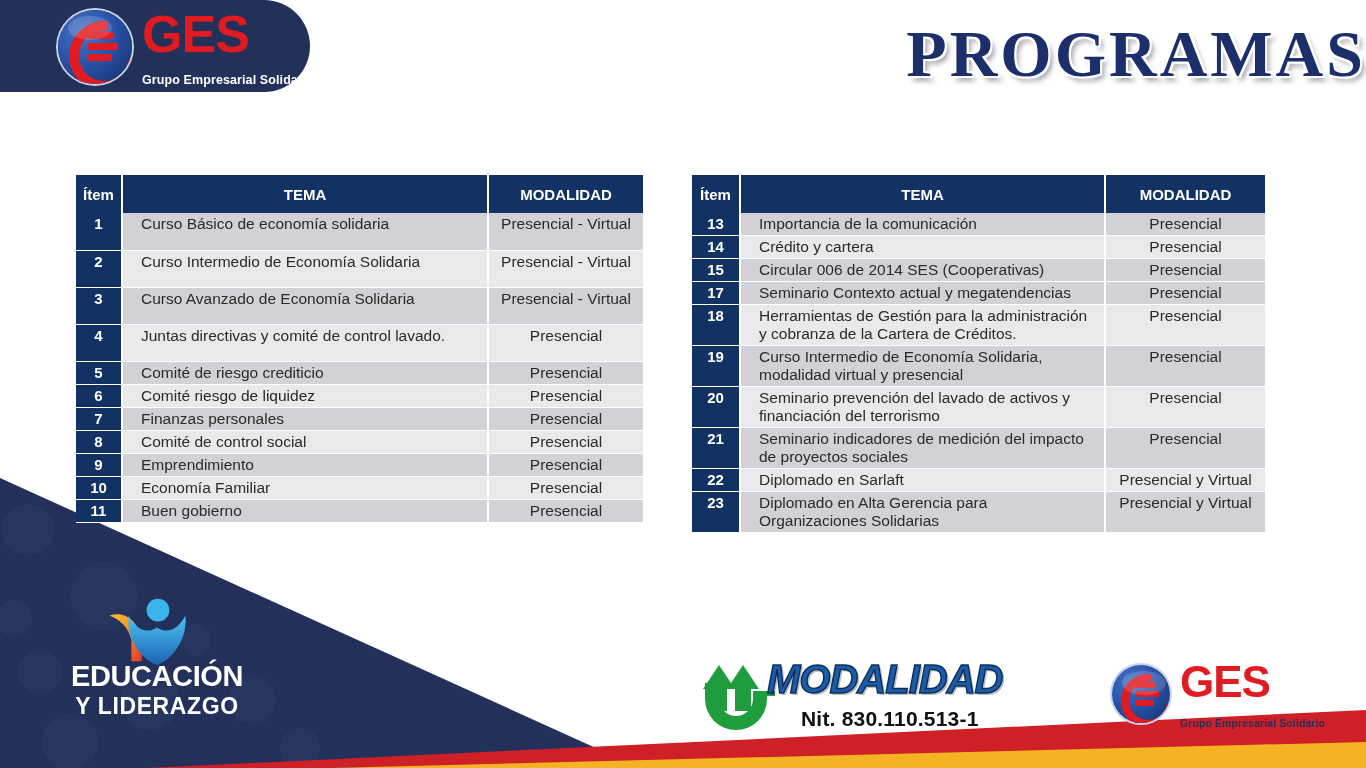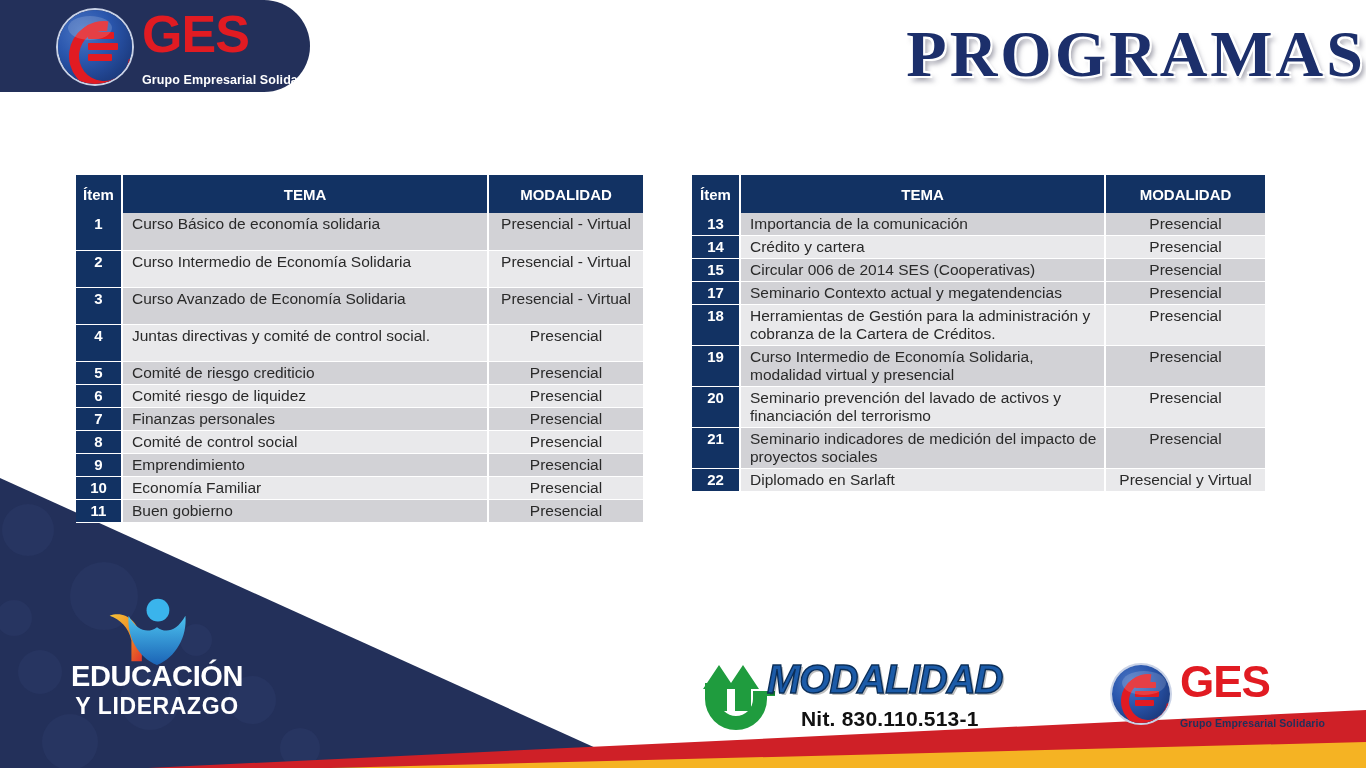--- a/index.html
+++ b/index.html
@@ -148,21 +148,21 @@
     color: #ffffff;
     font-weight: bold;
     text-align: center;
     font-size: 15px;
     padding-top: 2px;
   }
   .tbl td.c-mod {
     text-align: center;
     border-right: 0;
   }
-  .tbl td.c-tema { padding-left: 9px; }
+  .tbl td.c-tema { padding-left: 18px; }
 
   tr.odd td.c-tema, tr.odd td.c-mod { background: #d2d2d6; }
   tr.even td.c-tema, tr.even td.c-mod { background: #e9e9eb; }
 
   
   .navy-wedge {
     position: absolute;
     left: 0; top: 0;
     width: 1366px; height: 768px;
     pointer-events: none;
@@ -295,21 +295,21 @@
           <td class="c-tema">Curso Intermedio de Economía Solidaria</td>
           <td class="c-mod">Presencial - Virtual</td>
         </tr>
         <tr class="odd" style="height: 37px;">
           <td class="c-item">3</td>
           <td class="c-tema">Curso Avanzado de Economía Solidaria</td>
           <td class="c-mod">Presencial - Virtual</td>
         </tr>
         <tr class="even" style="height: 37px;">
           <td class="c-item">4</td>
-          <td class="c-tema">Juntas directivas y comité de control social.</td>
+          <td class="c-tema">Juntas directivas y comité de control lavado.</td>
           <td class="c-mod">Presencial</td>
         </tr>
         <tr class="odd" style="height: 19px;">
           <td class="c-item">5</td>
           <td class="c-tema">Comité de riesgo crediticio</td>
           <td class="c-mod">Presencial</td>
         </tr>
         <tr class="even" style="height: 19px;">
           <td class="c-item">6</td>
           <td class="c-tema">Comité riesgo de liquidez</td>
@@ -393,20 +393,25 @@
           <td class="c-mod">Presencial</td>
         </tr>
         <tr class="odd">
           <td class="c-item">21</td>
           <td class="c-tema">Seminario indicadores de medición del impacto de proyectos sociales</td>
           <td class="c-mod">Presencial</td>
         </tr>
         <tr class="even">
           <td class="c-item">22</td>
           <td class="c-tema">Diplomado en Sarlaft</td>
+          <td class="c-mod">Presencial y Virtual</td>
+        </tr>
+        <tr class="odd">
+          <td class="c-item">23</td>
+          <td class="c-tema">Diplomado en Alta Gerencia para Organizaciones Solidarias</td>
           <td class="c-mod">Presencial y Virtual</td>
         </tr>
       </tbody>
   </table>
 
   <div class="edu-block">
     <div class="edu-figure">
       <svg viewBox="0 0 120 76" width="120" height="72" style="display:block;margin:0 auto">
         <defs>
           <linearGradient id="gBlue" x1="0" y1="0" x2="0" y2="1">

